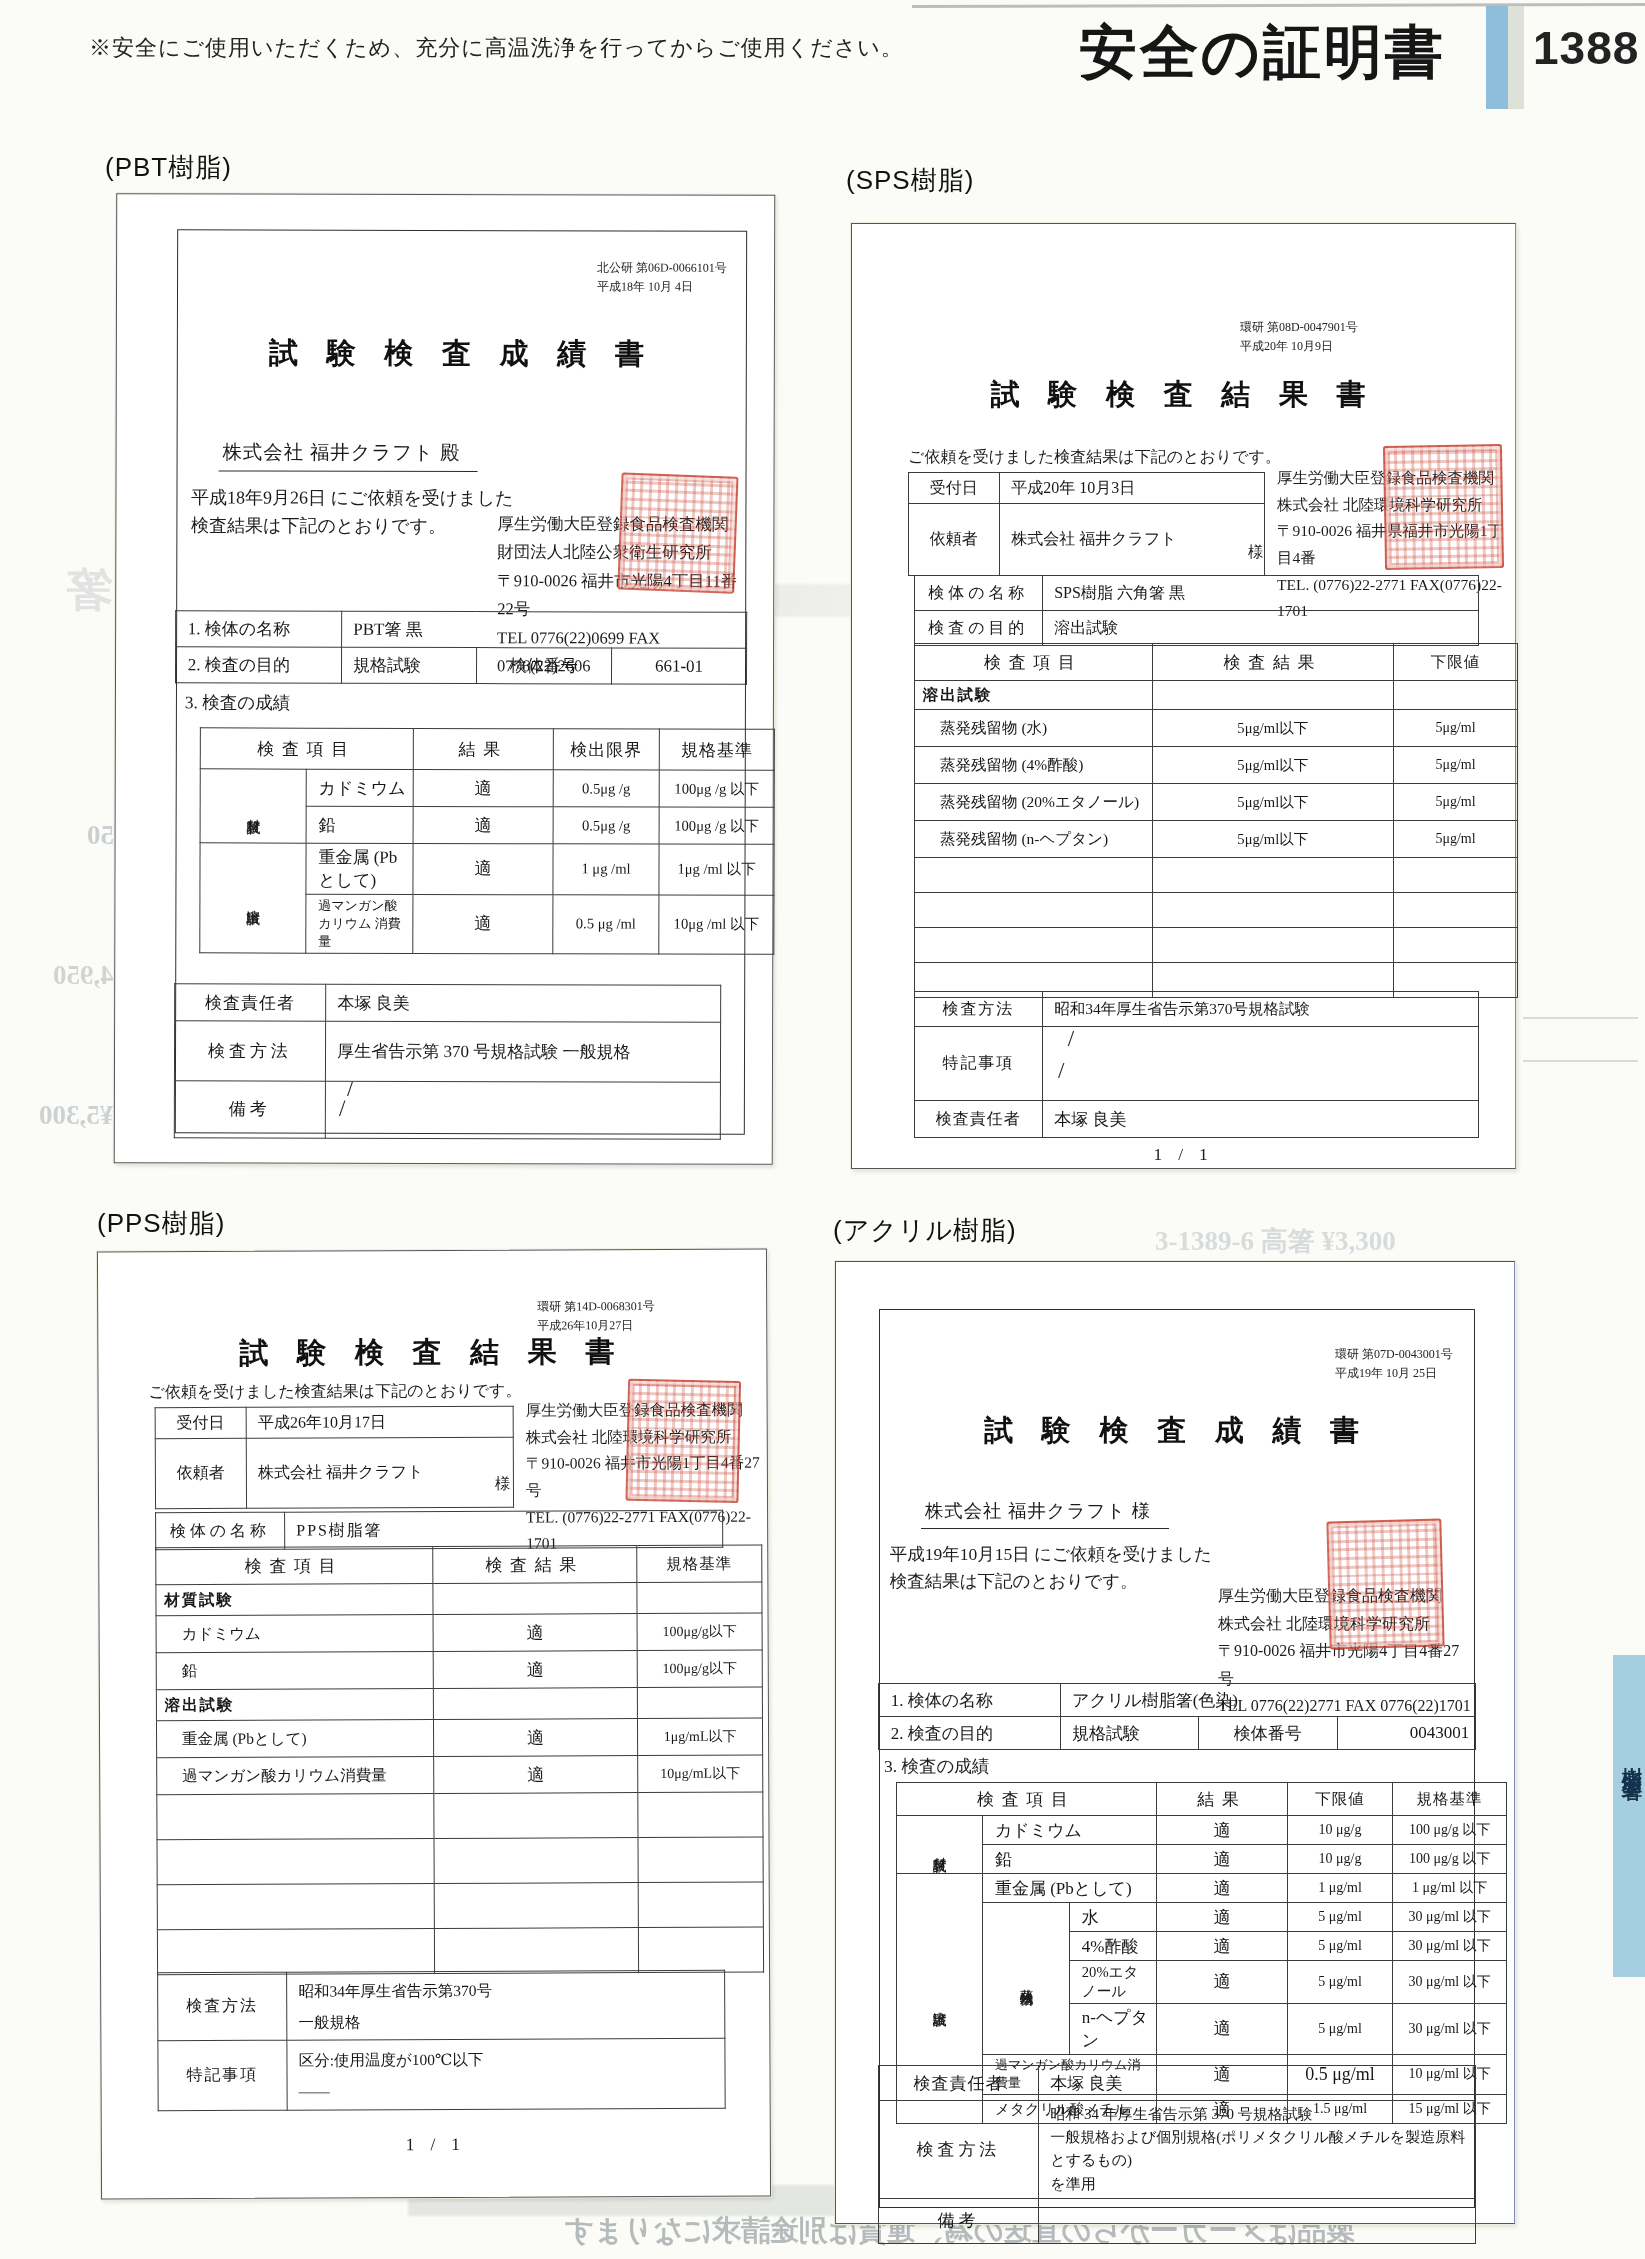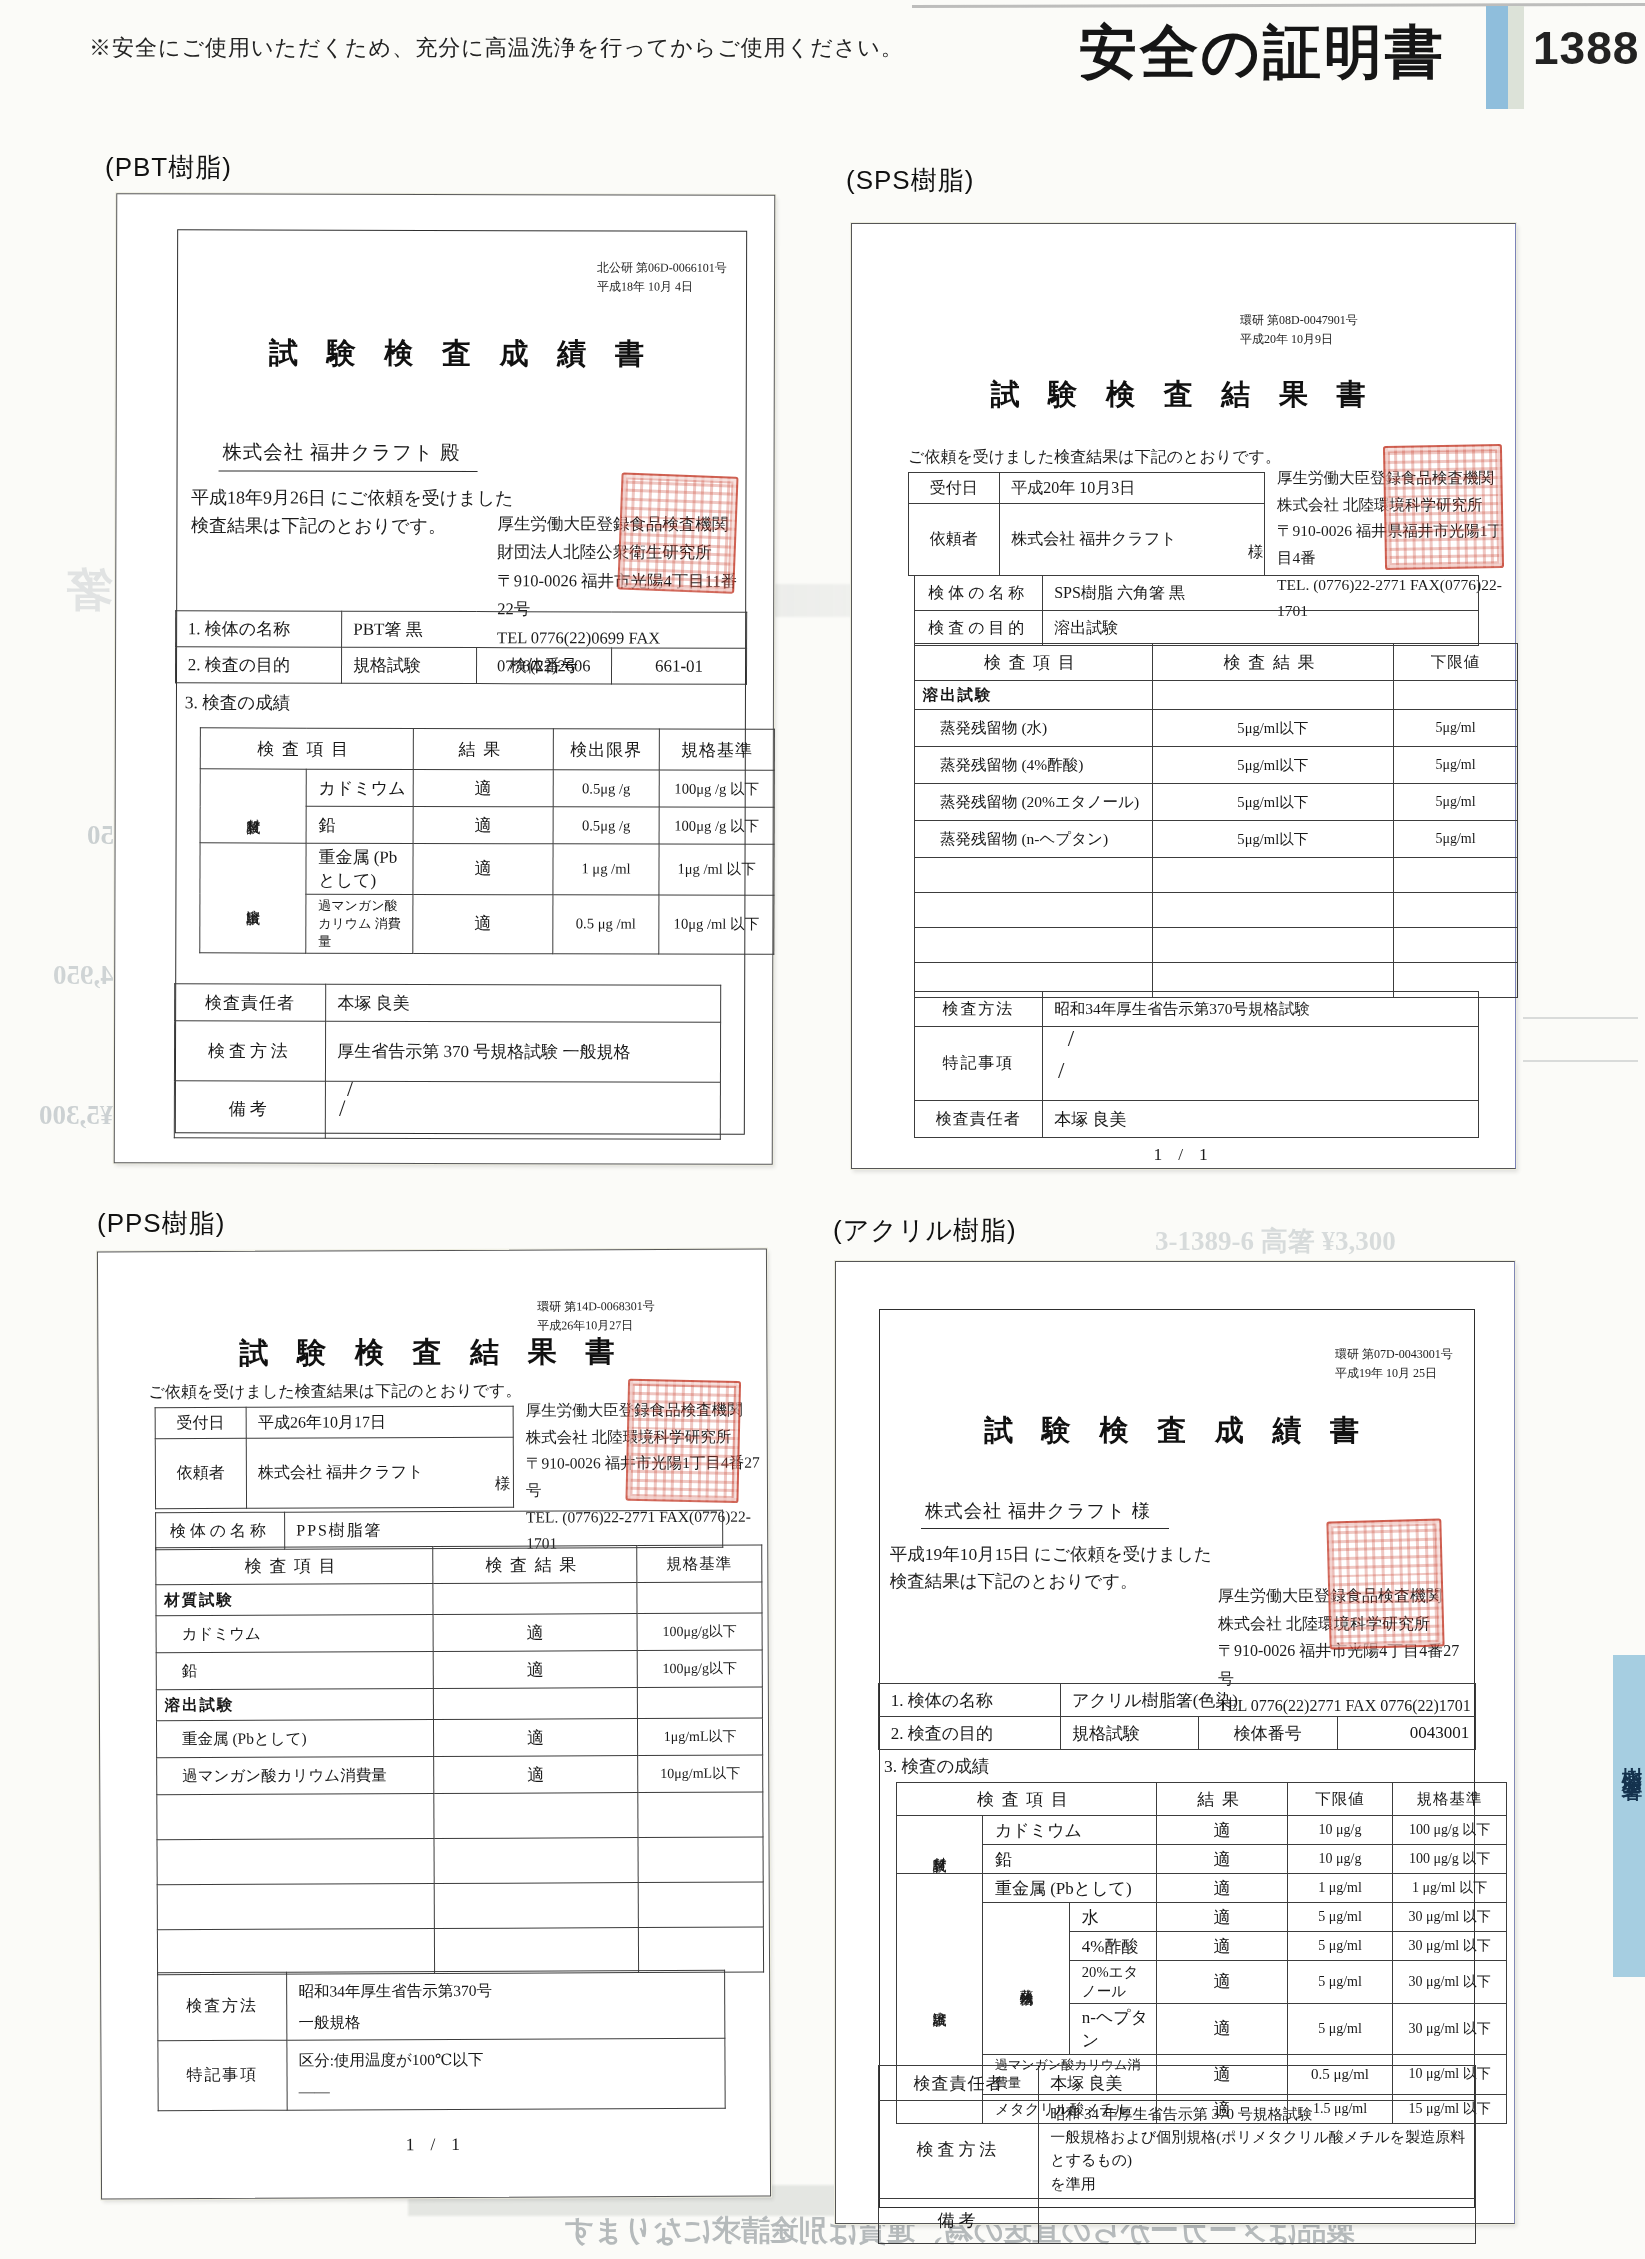--- a/index.html
+++ b/index.html
@@ -181,21 +181,21 @@
             <span class="slash" style="position:relative; left:1.9px; top:-13.6px;">/</span>
           </td>
         </tr>
       </tbody>
         </table>
     </div>
   </div>
 
   <div class="abs seclabel" style="left:846px; top:163px;">(SPS樹脂)</div>
   <div class="cert" style="left:851px; top:223px; width:663px; height:944px; border-right-color:#7b82b8;">
-    <div class="abs refblock" style="left:388px; top:87px;">
+    <div class="abs refblock" style="left:388px; top:94px;">
       <div>環研 第08D-0047901号</div>
       <div>平成20年 10月9日</div>
     </div>
     <div class="abs doctitle" style="left:0; right:0; top:151px;">試 験 検 査 結 果 書</div>
     <div class="abs" style="left:56px; top:223px; font-size:16px;">ご依頼を受けました検査結果は下記のとおりです。</div>
     <table class="abs" style="left:56px; top:248px; width:357px;">
       <tbody>
           <tr style="height:31px;">
         <td class="ccell" style="width:78px; font-size:16px;">受付日</td>
         <td class="ncell" style="font-size:16px;">平成20年 10月3日</td>
@@ -510,21 +510,21 @@
         </tr>
         <tr style="height:29px;">
           <td class="ncell">n-ヘプタン</td>
           <td class="ccell">適</td>
           <td class="ccell" style="font-size:14px;">5 μg/ml</td>
           <td class="ccell" style="font-size:14px;">30 μg/ml 以下</td>
         </tr>
         <tr style="height:29px;">
           <td class="ncell" colspan="2" style="font-size:13px;">過マンガン酸カリウム消費量</td>
           <td class="ccell">適</td>
-          <td class="ccell" style="font-size:15px;">0.5 μg/ml</td>
+          <td class="ccell" style="font-size:18px;">0.5 μg/ml</td>
           <td class="ccell" style="font-size:14px;">10 μg/ml 以下</td>
         </tr>
         <tr style="height:29px;">
           <td class="ncell" colspan="2" style="font-size:14.6px;">メタクリル酸メチル</td>
           <td class="ccell">適</td>
           <td class="ccell" style="font-size:14px;">1.5 μg/ml</td>
           <td class="ccell" style="font-size:14px;">15 μg/ml 以下</td>
         </tr>
       </tbody>
         </table>

